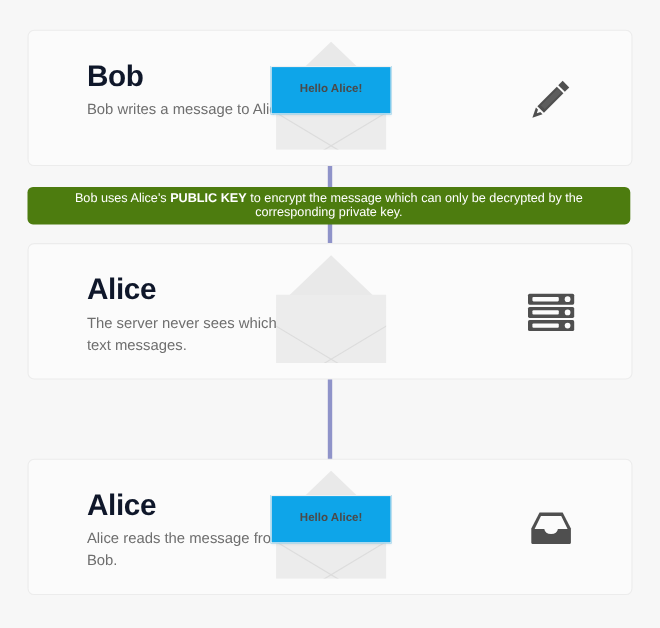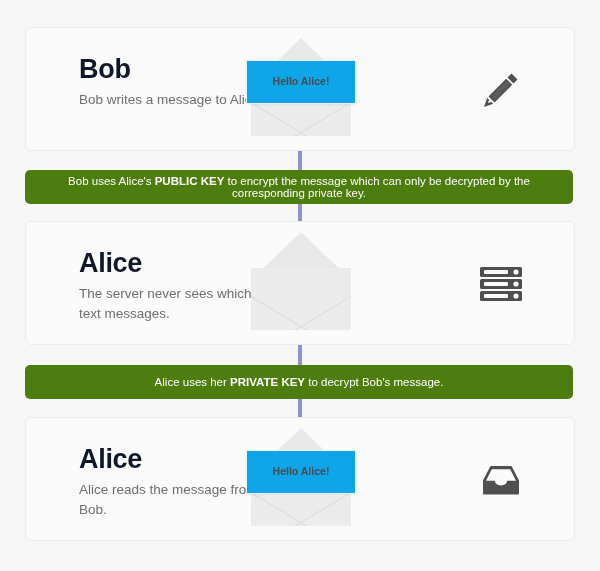--- a/index.html
+++ b/index.html
@@ -243,25 +243,20 @@
             <rect x="8" y="33" width="24" height="4" rx="1"></rect>
             <circle cx="40" cy="11" r="2.6"></circle>
             <circle cx="40" cy="23" r="2.6"></circle>
             <circle cx="40" cy="35" r="2.6"></circle>
           </g>
         </svg>
       </div>
     </div>
   </div>
 
-  <div class="banner banner-2">
-    <div class="banner-text">
-      <span>Alice uses her </span><b>PRIVATE KEY</b><span> to decrypt Bob's message.</span>
-    </div>
-  </div>
 
   <div class="card card-alice">
     <div class="card-inner">
       <div class="text-block">
         <p class="title">Alice</p>
         <p class="desc">Alice reads the message from Bob.</p>
       </div>
 
       <div class="envelope">
         <div class="env-flap"></div>

